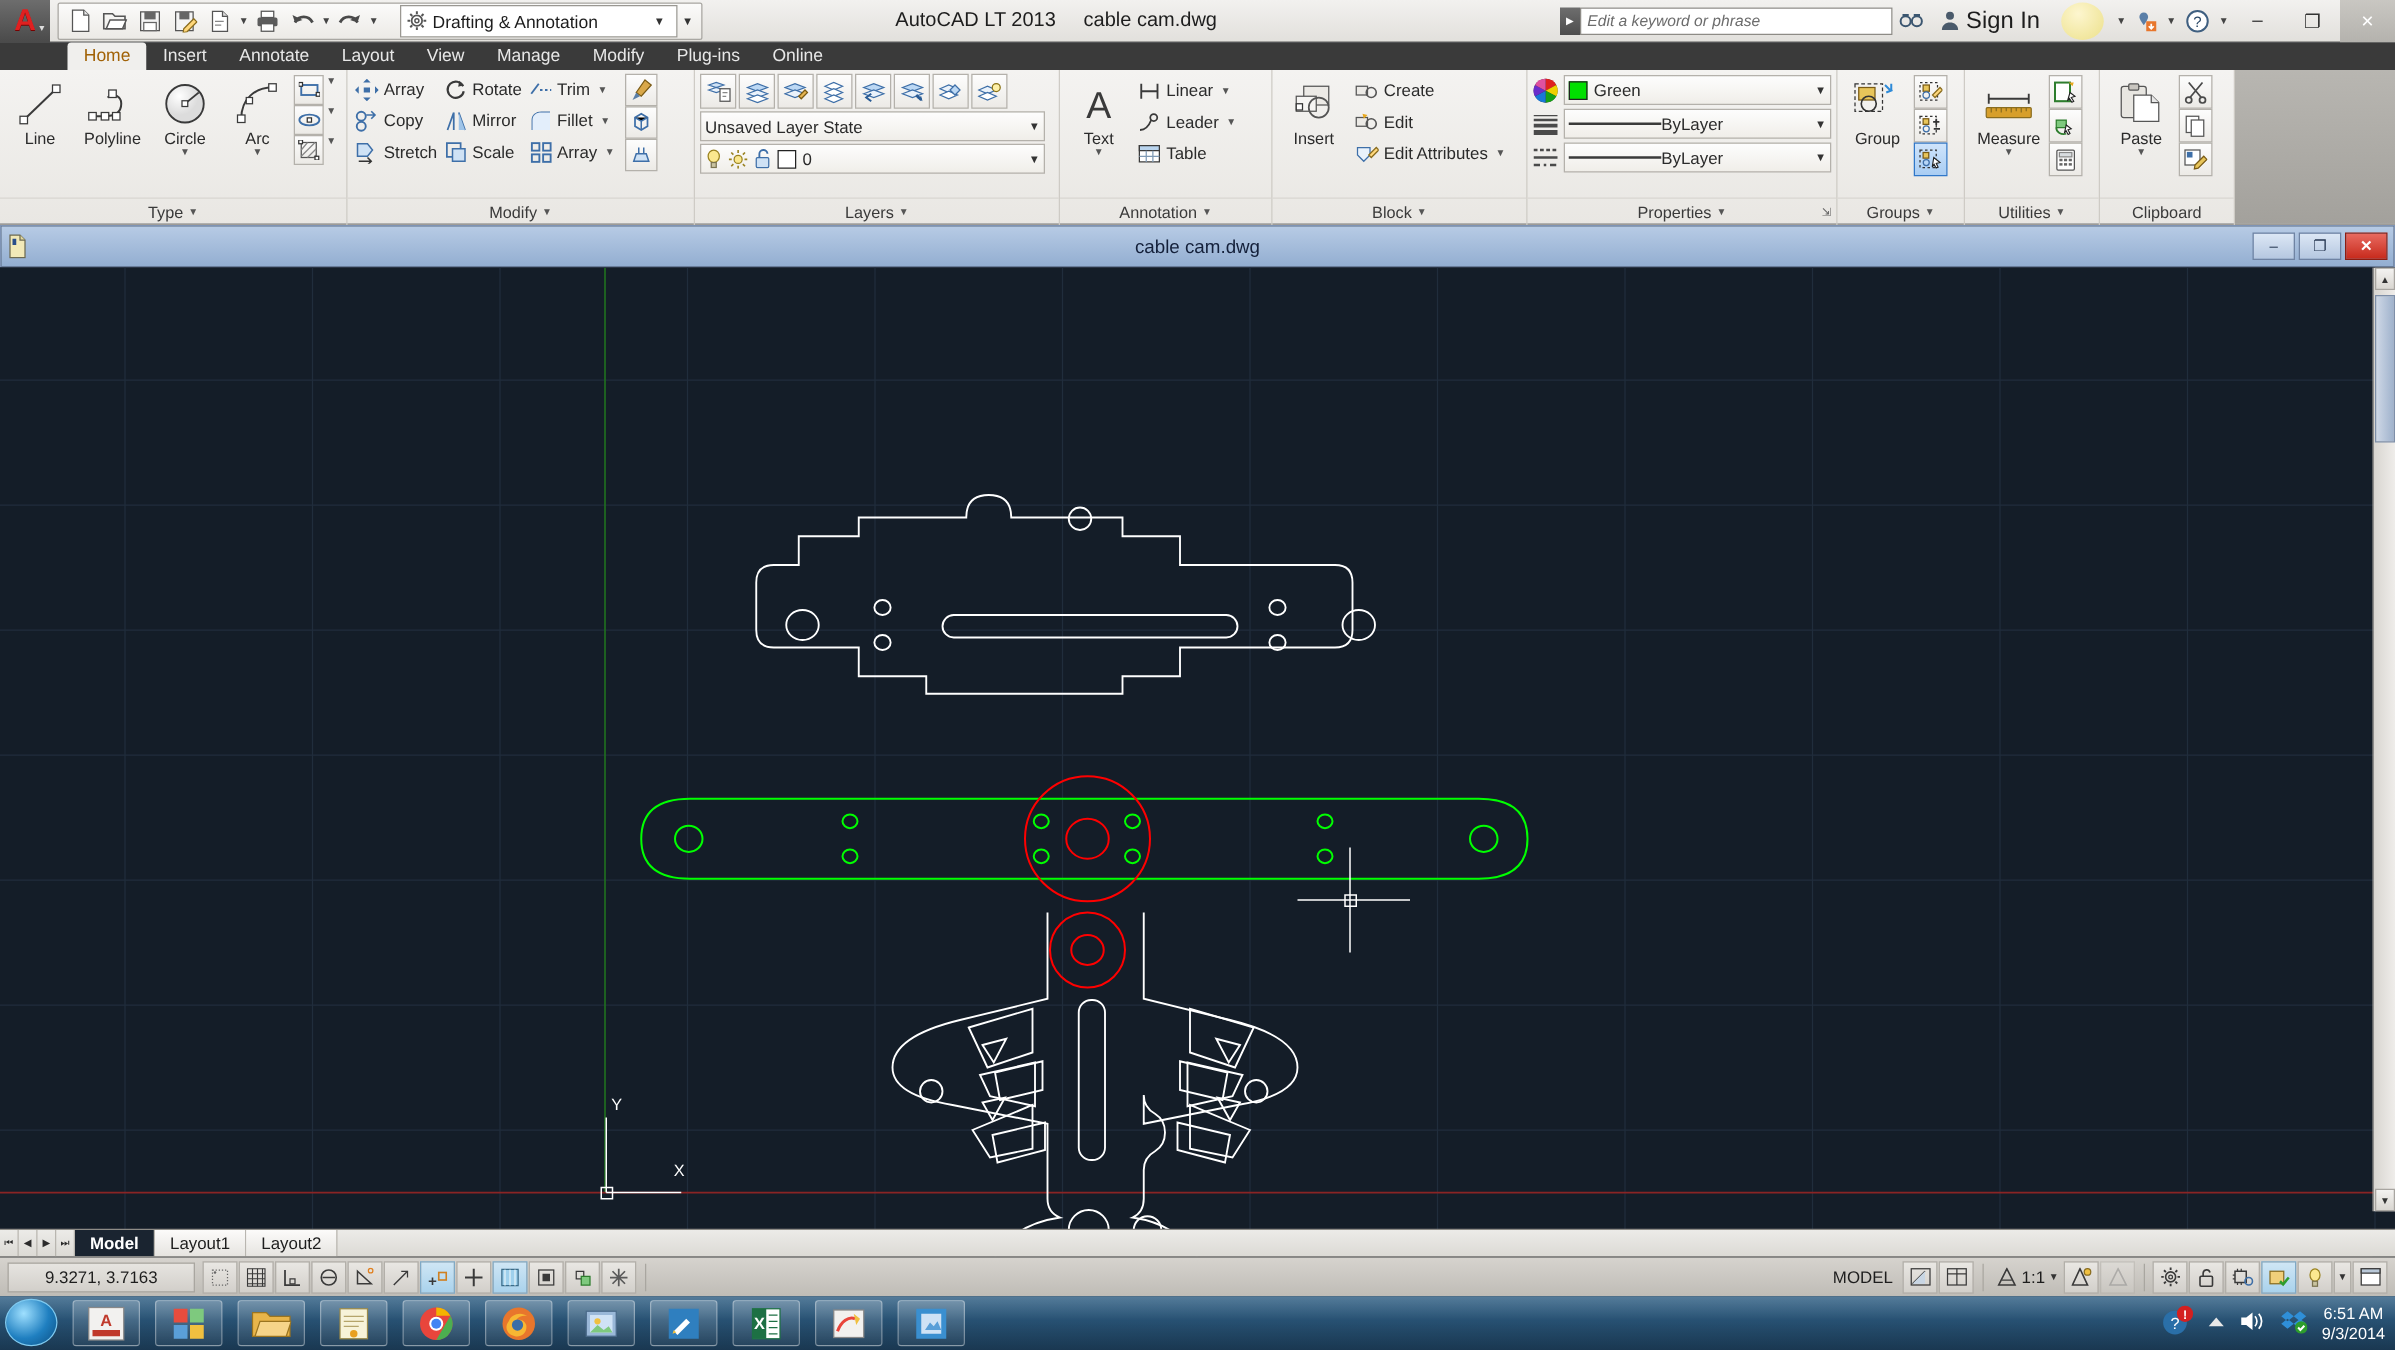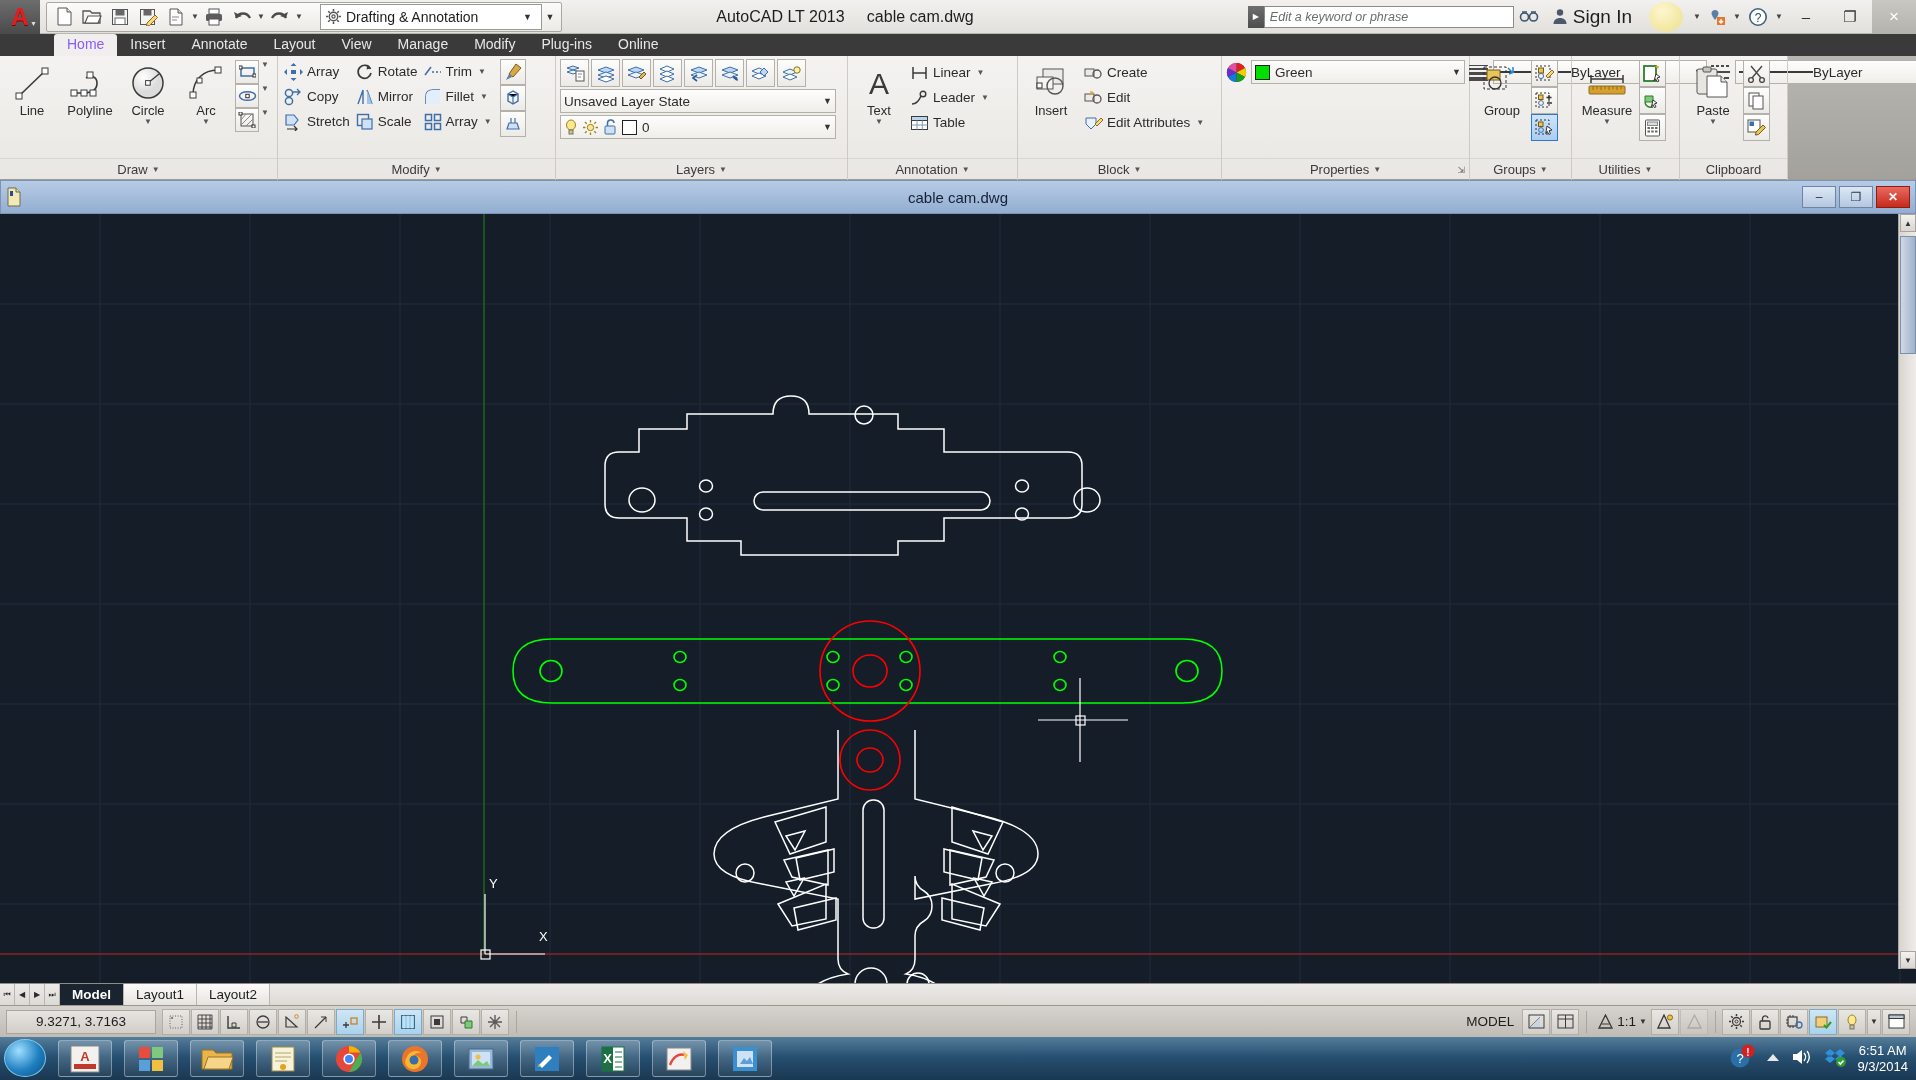--- a/index.html
+++ b/index.html
@@ -64,21 +64,21 @@
   .winbtn.close{ background:linear-gradient(#c9c7c2,#b4b2ad); color:#fff; font-size:17px;}
 
   
   .ribbontabs{
     position:absolute; left:0; top:34px; width:1916px; height:22px;
     background:#3a3a3a; display:flex; align-items:flex-end; padding-left:54px;
   }
   .rtab{
     padding:2px 13px 3px 13px; font-size:14px; color:#e8e8e8; line-height:17px;
   }
-  .rtab.active{ background:#f0efed; color:#8b5cf6; border-radius:3px 3px 0 0;}
+  .rtab.active{ background:#f0efed; color:#a16207; border-radius:3px 3px 0 0;}
 
   
   .ribbon{
     position:absolute; left:0; top:56px; width:1916px; height:124px;
     background:linear-gradient(#f4f3f1,#e9e7e3);
     border-bottom:1px solid #9e9c97;
     display:flex;
   }
   .panel{ position:relative; display:flex; flex-direction:column; height:124px;
     border-right:1px solid #cecbc5; }
@@ -432,21 +432,21 @@
                   <path d="M3 8l5-6M3 13l11-11M8 14l7-7M13 14l2-2" stroke="#888"></path>
                   <rect x="1" y="0" width="3" height="3" fill="#fff" stroke="#333"></rect>
                   <rect x="14" y="13" width="3" height="3" fill="#fff" stroke="#333"></rect>
                 </svg>
             </div>
               <div class="tri-s">▼</div>
           </div>
         </div>
       </div>
       <div class="panel-title">
-        <span>Draw</span>
+        <span>Type</span>
           <span class="tri">▼</span>
       </div>
     </div>
 
     <div class="panel" style="width:278px">
       <div class="panel-body" style="padding-top:3px">
         <div style="display:flex;flex-direction:column">
           <div class="smallrow">
             <svg width="19" height="18" viewBox="0 0 19 18">
                 <g fill="#3e6fa8">
@@ -726,21 +726,21 @@
           </div>
         </div>
       </div>
       <div class="panel-title">
         <span>Block</span>
           <span class="tri">▼</span>
       </div>
     </div>
 
     <div class="panel" style="width:248px">
-      <div class="panel-body" style="flex-direction:row;padding:4px 4px 0 4px;gap:3px">
+      <div class="panel-body" style="flex-direction:column;padding:4px 4px 0 4px;gap:3px">
         <div style="display:flex;align-items:center;gap:4px">
           <svg width="21" height="21" viewBox="0 0 21 21">
             <circle cx="10.5" cy="10.5" r="9.6" fill="#333"></circle>
             <path d="M10.5 10.5 L10.5 1 A9.5 9.5 0 0 1 19 6z" fill="#e02020"></path>
             <path d="M10.5 10.5 L19 6 A9.5 9.5 0 0 1 19 15z" fill="#f0d000"></path>
             <path d="M10.5 10.5 L19 15 A9.5 9.5 0 0 1 10.5 20z" fill="#16a016"></path>
             <path d="M10.5 10.5 L10.5 20 A9.5 9.5 0 0 1 2 15z" fill="#1878d8"></path>
             <path d="M10.5 10.5 L2 15 A9.5 9.5 0 0 1 2 6z" fill="#6a2ecb"></path>
             <path d="M10.5 10.5 L2 6 A9.5 9.5 0 0 1 10.5 1z" fill="#e050a0"></path>
           </svg>

